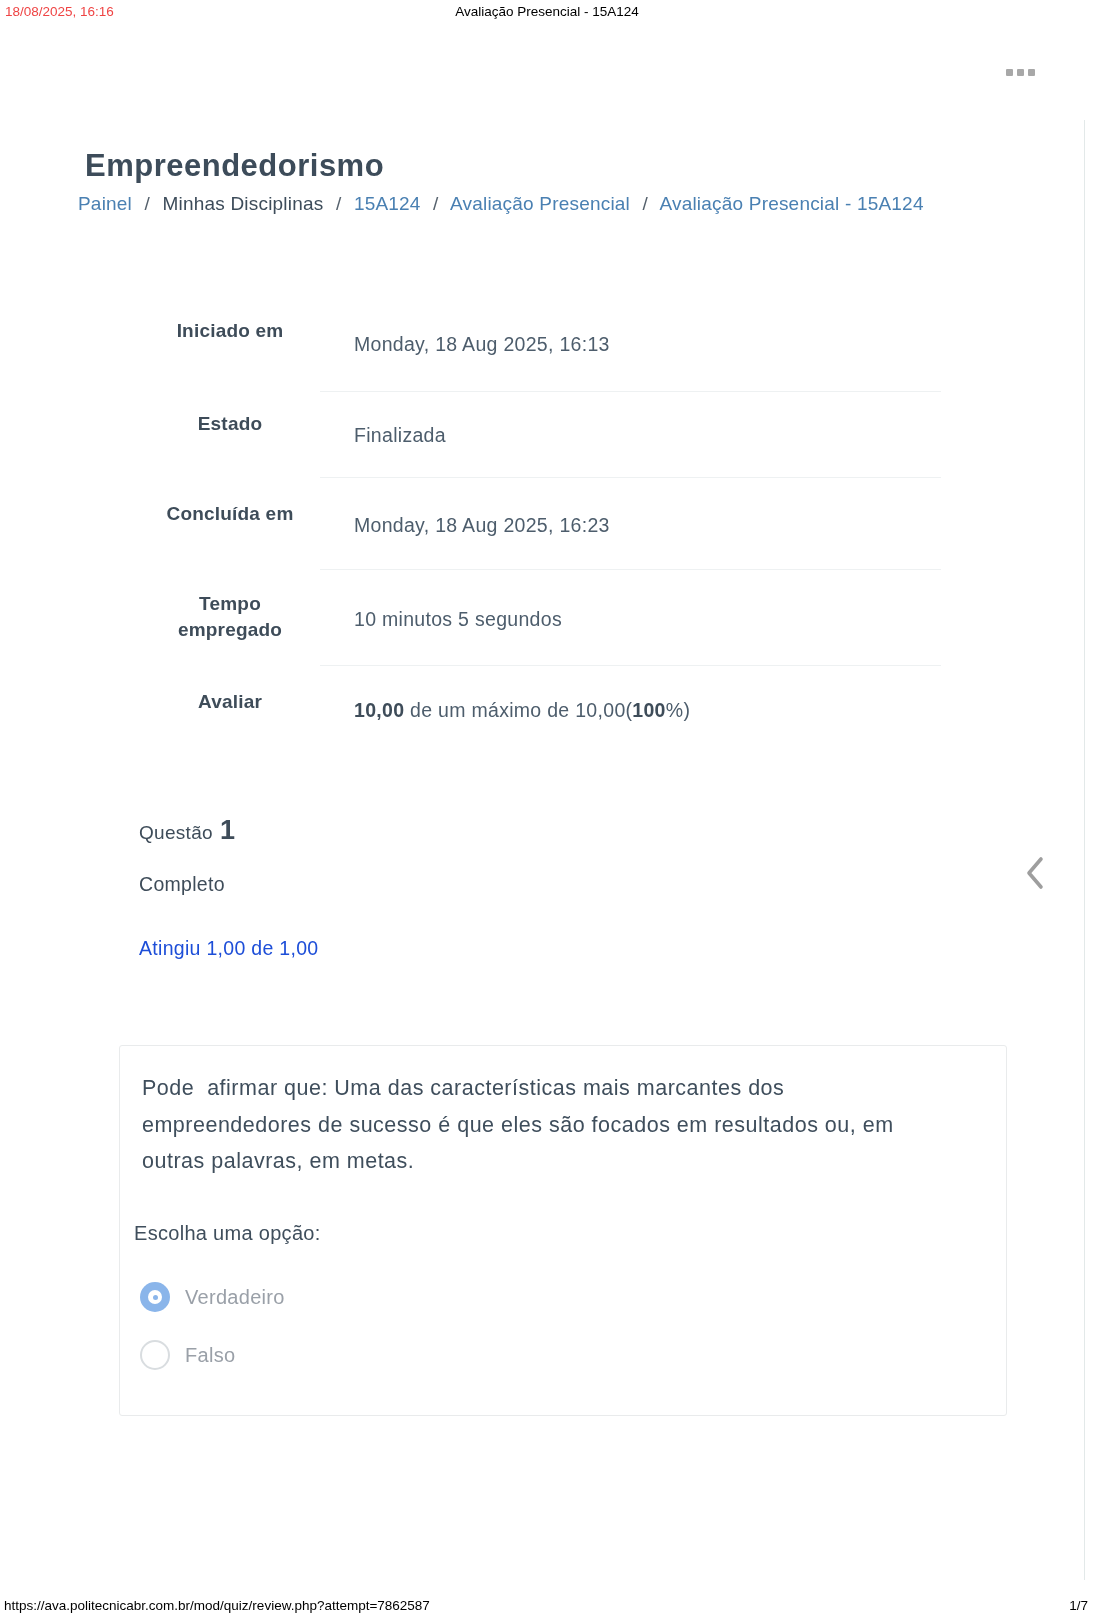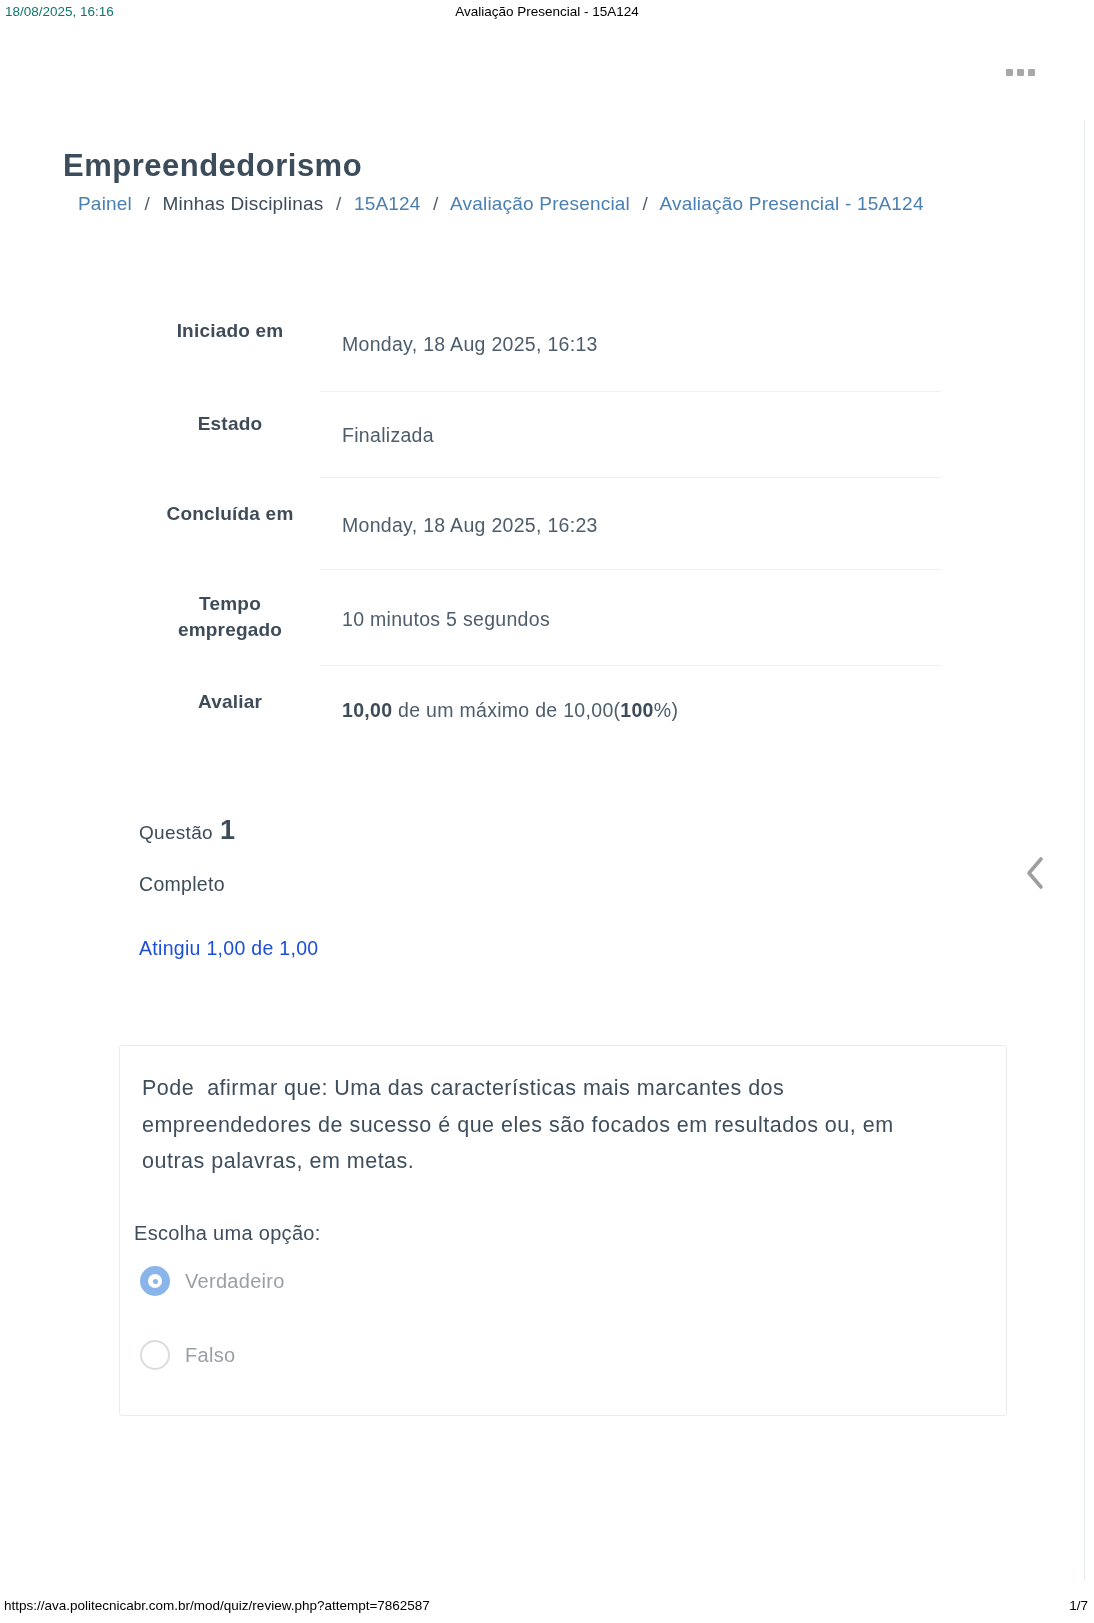--- a/index.html
+++ b/index.html
@@ -2,50 +2,50 @@
 <html><head>
 <meta charset="utf-8">
 <style>
   html, body { margin: 0; padding: 0; background: #ffffff; }
   body {
     width: 1094px; height: 1623px; position: relative; overflow: hidden;
     font-family: "Liberation Sans", "DejaVu Sans", sans-serif;
     -webkit-font-smoothing: antialiased;
   }
   
-  .ph-left  { position: absolute; top: 4px; left: 5px;  font-size: 13.5px; color: #0f766e; }
+  .ph-left  { position: absolute; top: 4px; left: 5px;  font-size: 13.5px; color: #ef4444; }
   .ph-title { position: absolute; top: 4px; left: 0; width: 100%; text-align: center; font-size: 13.5px; color: #000; }
   .pf-url   { position: absolute; top: 1598px; left: 4px; font-size: 13.5px; color: #000; }
   .pf-page  { position: absolute; top: 1598px; right: 6px; font-size: 13.5px; color: #000; }
 
   
   .menu-dots { position: absolute; top: 69px; left: 1006px; display: flex; gap: 4px; cursor: pointer; }
   .menu-dots span { width: 7px; height: 7px; background: #a8a8a8; border-radius: 1px; display: block; }
 
   
   .drawer-edge { position: absolute; left: 1084px; top: 120px; width: 1px; height: 1460px; background: #e3e9e9; }
   .prev-nav { position: absolute; left: 1022px; top: 853px; width: 26px; height: 40px; cursor: pointer; }
 
   
   .page-title {
-    position: absolute; left: 63px; top: 148px;
+    position: absolute; left: 85px; top: 148px;
     font-size: 31px; font-weight: 600; letter-spacing: 0.5px; color: #3d4c5a;
   }
   .breadcrumb { position: absolute; left: 78px; top: 193px; font-size: 19px; letter-spacing: 0.2px; color: #3d4c5a; }
   .breadcrumb .sep { color: #55616c; margin: 0 7px; }
   .breadcrumb .lnk { color: #4a80b2; text-decoration: none; cursor: pointer; }
   .breadcrumb .txt { color: #3d4c5a; }
 
   
   .sum-label {
     position: absolute; left: 155px; width: 150px; text-align: center;
     font-size: 19px; font-weight: bold; color: #3e4c59; line-height: 26px; letter-spacing: 0.2px;
   }
   .sum-value {
-    position: absolute; left: 342px; font-size: 19.5px; color: #4d5d6c; letter-spacing: 0.3px;
+    position: absolute; left: 354px; font-size: 19.5px; color: #4d5d6c; letter-spacing: 0.3px;
   }
   .sum-value b { color: #3e4c59; }
   .sum-divider { position: absolute; left: 320px; width: 621px; height: 1px; background: #eef1f2; }
 
   
   .q-head  { position: absolute; left: 139px; top: 815px; color: #3e4c59; }
   .q-head .q-word { font-size: 19px; letter-spacing: 0.3px; }
   .q-head .q-num  { font-size: 27px; font-weight: bold; margin-left: 7px; }
   .q-state { position: absolute; left: 139px; top: 873px; font-size: 19.5px; color: #3e4c59; letter-spacing: 0.3px; }
   .q-grade { position: absolute; left: 139px; top: 937px; font-size: 19.5px; color: #1d4ed8; letter-spacing: 0.3px; }
@@ -55,21 +55,21 @@
     position: absolute; left: 119px; top: 1045px; width: 888px; height: 371px;
     background: #ffffff; border: 1px solid #e9ebec; border-radius: 3px; box-sizing: border-box;
   }
   .q-text {
     position: absolute; left: 22px; top: 24px; width: 756px;
     font-size: 21.5px; line-height: 36.5px; letter-spacing: 0.5px; color: #3f4e5c;
     white-space: pre-wrap;
   }
   .q-prompt { position: absolute; left: 14px; top: 176px; font-size: 20px; color: #3f4e5c; letter-spacing: 0.3px; }
   .opt-row { position: absolute; left: 20px; display: flex; align-items: center; gap: 15px; cursor: pointer; }
-  .opt-row.row-0 { top: 220px; }
+  .opt-row.row-0 { top: 236px; }
   .opt-row.row-1 { top: 294px; }
   .opt-label { font-size: 20px; color: #9aa0a8; letter-spacing: 0.3px; }
   .radio { width: 30px; height: 30px; border-radius: 50%; box-sizing: border-box; position: relative; flex: 0 0 auto; }
   .radio.checked { background: #8ab5ea; }
   .radio.checked::before {
     content: ""; position: absolute; left: 8px; top: 8px; width: 14px; height: 14px;
     background: #ffffff; border-radius: 50%;
   }
   .radio.checked::after {
     content: ""; position: absolute; left: 12.5px; top: 12.5px; width: 5px; height: 5px;

